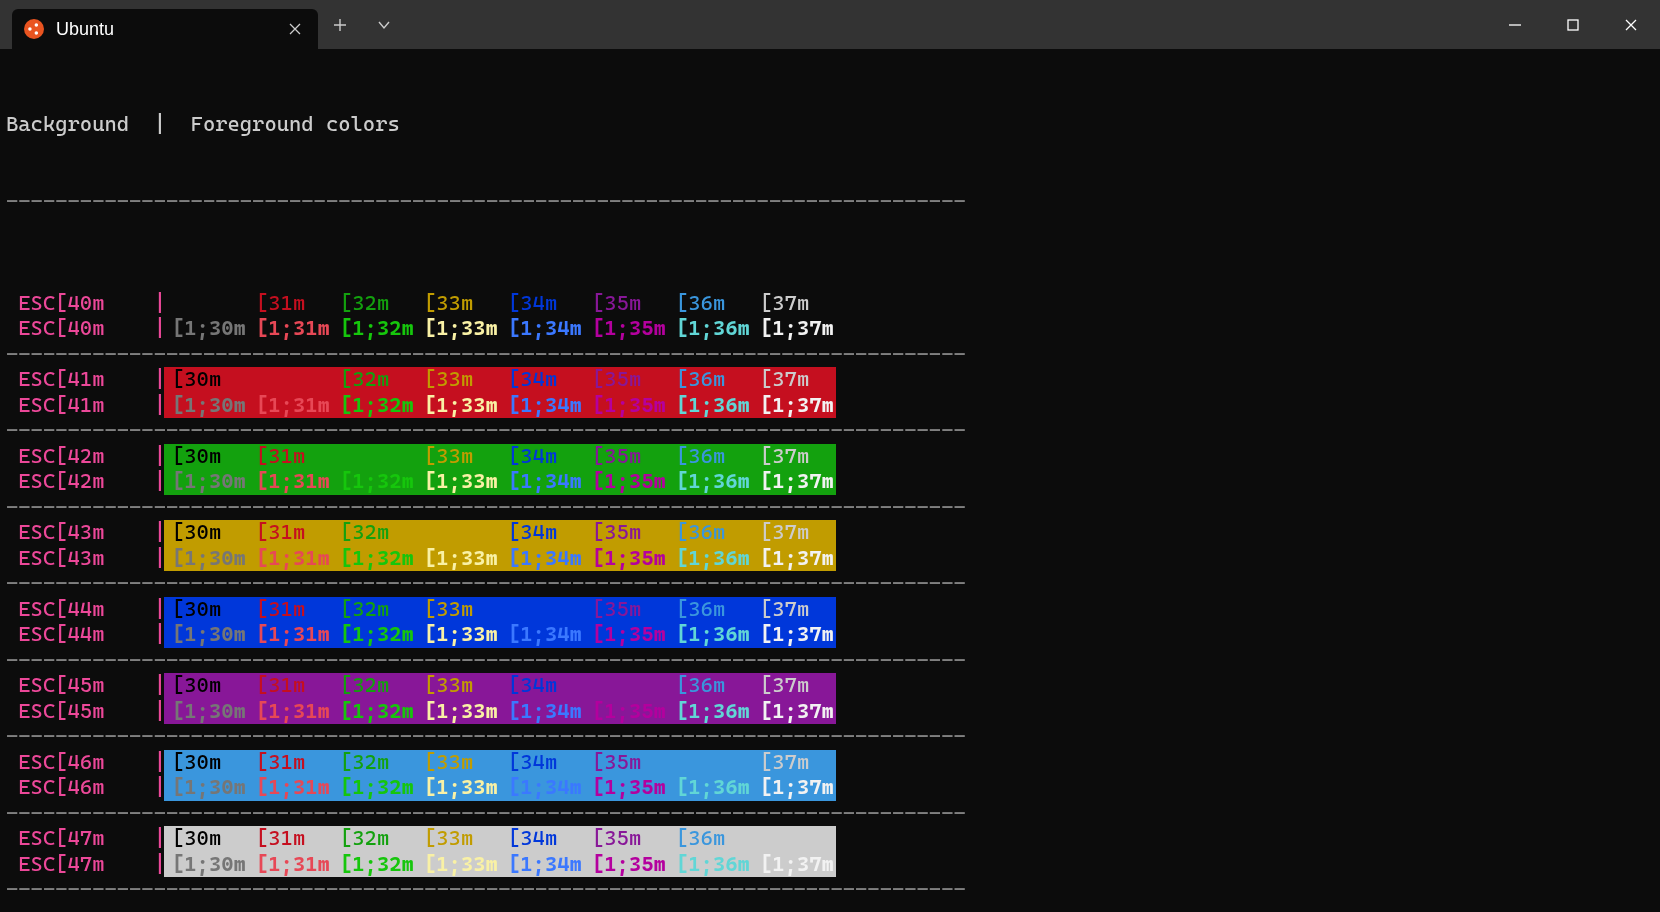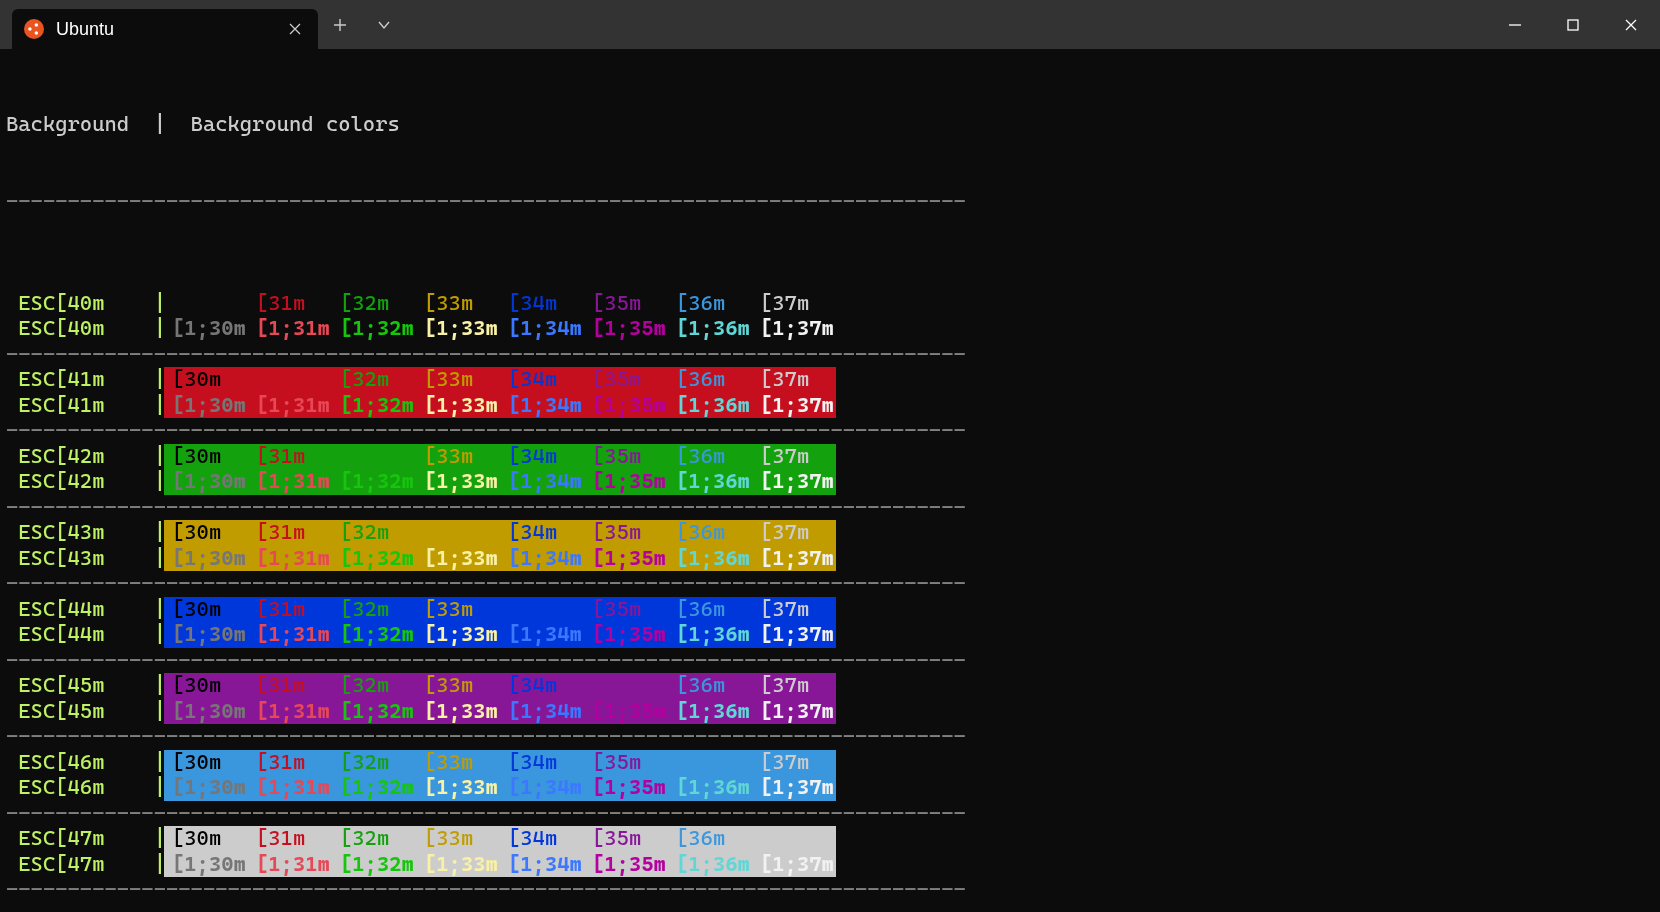--- a/index.html
+++ b/index.html
@@ -101,21 +101,21 @@
   }
   .header-line span { display:inline-block;margin-top:6px; }
   .sep { color: #808080; letter-spacing: 0; }
 
   .row {
     display: flex;
     align-items: stretch;
   }
   .row .label {
     width: 158px;
-    color: #bef264;
+    color: #ec4899;
   }
   .row .bar {
     display: flex;
   }
   .cell {
     width: 84px;
     padding-left: 0;
   }
   .cell span { padding-left: 8px; }
 </style>
@@ -164,19 +164,19 @@
       </svg>
   </div>
   <div class="win-btn">
     <svg viewBox="0 0 14 14">
         <path d="M2 2 L12 12 M12 2 L2 12" stroke="#ffffff" stroke-width="1.3"></path>
       </svg>
   </div>
 </div>
 
 <div class="terminal">
-  <div class="header-line"><span>Background</span>  <span>|</span>  <span>Background colors</span></div>
+  <div class="header-line"><span>Background</span>  <span>|</span>  <span>Foreground colors</span></div>
   <div class="sep">------------------------------------------------------------------------------</div>
 
   <div id="color-table"><div class="row"><div class="label"> ESC[40m    |  </div><div class="bar" style="background: rgb(12, 12, 12);"><div class="cell"><span style="color: rgb(0, 0, 0);"></span></div><div class="cell"><span style="color: rgb(197, 15, 31);">[31m</span></div><div class="cell"><span style="color: rgb(19, 161, 14);">[32m</span></div><div class="cell"><span style="color: rgb(193, 156, 0);">[33m</span></div><div class="cell"><span style="color: rgb(0, 55, 218);">[34m</span></div><div class="cell"><span style="color: rgb(136, 23, 152);">[35m</span></div><div class="cell"><span style="color: rgb(58, 150, 221);">[36m</span></div><div class="cell"><span style="color: rgb(204, 204, 204);">[37m</span></div></div></div><div class="row"><div class="label"> ESC[40m    |  </div><div class="bar" style="background: rgb(12, 12, 12);"><div class="cell"><span style="color: rgb(118, 118, 118); font-weight: bold;">[1;30m</span></div><div class="cell"><span style="color: rgb(231, 72, 86); font-weight: bold;">[1;31m</span></div><div class="cell"><span style="color: rgb(22, 198, 12); font-weight: bold;">[1;32m</span></div><div class="cell"><span style="color: rgb(249, 241, 165); font-weight: bold;">[1;33m</span></div><div class="cell"><span style="color: rgb(59, 120, 255); font-weight: bold;">[1;34m</span></div><div class="cell"><span style="color: rgb(180, 0, 158); font-weight: bold;">[1;35m</span></div><div class="cell"><span style="color: rgb(97, 214, 214); font-weight: bold;">[1;36m</span></div><div class="cell"><span style="color: rgb(242, 242, 242); font-weight: bold;">[1;37m</span></div></div></div><div class="sep">------------------------------------------------------------------------------</div><div class="row"><div class="label"> ESC[41m    |  </div><div class="bar" style="background: rgb(197, 15, 31);"><div class="cell"><span style="color: rgb(0, 0, 0);">[30m</span></div><div class="cell"><span style="color: rgb(197, 15, 31);"></span></div><div class="cell"><span style="color: rgb(19, 161, 14);">[32m</span></div><div class="cell"><span style="color: rgb(193, 156, 0);">[33m</span></div><div class="cell"><span style="color: rgb(0, 55, 218);">[34m</span></div><div class="cell"><span style="color: rgb(136, 23, 152);">[35m</span></div><div class="cell"><span style="color: rgb(58, 150, 221);">[36m</span></div><div class="cell"><span style="color: rgb(204, 204, 204);">[37m</span></div></div></div><div class="row"><div class="label"> ESC[41m    |  </div><div class="bar" style="background: rgb(197, 15, 31);"><div class="cell"><span style="color: rgb(118, 118, 118); font-weight: bold;">[1;30m</span></div><div class="cell"><span style="color: rgb(231, 72, 86); font-weight: bold;">[1;31m</span></div><div class="cell"><span style="color: rgb(22, 198, 12); font-weight: bold;">[1;32m</span></div><div class="cell"><span style="color: rgb(249, 241, 165); font-weight: bold;">[1;33m</span></div><div class="cell"><span style="color: rgb(59, 120, 255); font-weight: bold;">[1;34m</span></div><div class="cell"><span style="color: rgb(180, 0, 158); font-weight: bold;">[1;35m</span></div><div class="cell"><span style="color: rgb(97, 214, 214); font-weight: bold;">[1;36m</span></div><div class="cell"><span style="color: rgb(242, 242, 242); font-weight: bold;">[1;37m</span></div></div></div><div class="sep">------------------------------------------------------------------------------</div><div class="row"><div class="label"> ESC[42m    |  </div><div class="bar" style="background: rgb(19, 161, 14);"><div class="cell"><span style="color: rgb(0, 0, 0);">[30m</span></div><div class="cell"><span style="color: rgb(197, 15, 31);">[31m</span></div><div class="cell"><span style="color: rgb(19, 161, 14);"></span></div><div class="cell"><span style="color: rgb(193, 156, 0);">[33m</span></div><div class="cell"><span style="color: rgb(0, 55, 218);">[34m</span></div><div class="cell"><span style="color: rgb(136, 23, 152);">[35m</span></div><div class="cell"><span style="color: rgb(58, 150, 221);">[36m</span></div><div class="cell"><span style="color: rgb(204, 204, 204);">[37m</span></div></div></div><div class="row"><div class="label"> ESC[42m    |  </div><div class="bar" style="background: rgb(19, 161, 14);"><div class="cell"><span style="color: rgb(118, 118, 118); font-weight: bold;">[1;30m</span></div><div class="cell"><span style="color: rgb(231, 72, 86); font-weight: bold;">[1;31m</span></div><div class="cell"><span style="color: rgb(22, 198, 12); font-weight: bold;">[1;32m</span></div><div class="cell"><span style="color: rgb(249, 241, 165); font-weight: bold;">[1;33m</span></div><div class="cell"><span style="color: rgb(59, 120, 255); font-weight: bold;">[1;34m</span></div><div class="cell"><span style="color: rgb(180, 0, 158); font-weight: bold;">[1;35m</span></div><div class="cell"><span style="color: rgb(97, 214, 214); font-weight: bold;">[1;36m</span></div><div class="cell"><span style="color: rgb(242, 242, 242); font-weight: bold;">[1;37m</span></div></div></div><div class="sep">------------------------------------------------------------------------------</div><div class="row"><div class="label"> ESC[43m    |  </div><div class="bar" style="background: rgb(193, 156, 0);"><div class="cell"><span style="color: rgb(0, 0, 0);">[30m</span></div><div class="cell"><span style="color: rgb(197, 15, 31);">[31m</span></div><div class="cell"><span style="color: rgb(19, 161, 14);">[32m</span></div><div class="cell"><span style="color: rgb(193, 156, 0);"></span></div><div class="cell"><span style="color: rgb(0, 55, 218);">[34m</span></div><div class="cell"><span style="color: rgb(136, 23, 152);">[35m</span></div><div class="cell"><span style="color: rgb(58, 150, 221);">[36m</span></div><div class="cell"><span style="color: rgb(204, 204, 204);">[37m</span></div></div></div><div class="row"><div class="label"> ESC[43m    |  </div><div class="bar" style="background: rgb(193, 156, 0);"><div class="cell"><span style="color: rgb(118, 118, 118); font-weight: bold;">[1;30m</span></div><div class="cell"><span style="color: rgb(231, 72, 86); font-weight: bold;">[1;31m</span></div><div class="cell"><span style="color: rgb(22, 198, 12); font-weight: bold;">[1;32m</span></div><div class="cell"><span style="color: rgb(249, 241, 165); font-weight: bold;">[1;33m</span></div><div class="cell"><span style="color: rgb(59, 120, 255); font-weight: bold;">[1;34m</span></div><div class="cell"><span style="color: rgb(180, 0, 158); font-weight: bold;">[1;35m</span></div><div class="cell"><span style="color: rgb(97, 214, 214); font-weight: bold;">[1;36m</span></div><div class="cell"><span style="color: rgb(242, 242, 242); font-weight: bold;">[1;37m</span></div></div></div><div class="sep">------------------------------------------------------------------------------</div><div class="row"><div class="label"> ESC[44m    |  </div><div class="bar" style="background: rgb(0, 55, 218);"><div class="cell"><span style="color: rgb(0, 0, 0);">[30m</span></div><div class="cell"><span style="color: rgb(197, 15, 31);">[31m</span></div><div class="cell"><span style="color: rgb(19, 161, 14);">[32m</span></div><div class="cell"><span style="color: rgb(193, 156, 0);">[33m</span></div><div class="cell"><span style="color: rgb(0, 55, 218);"></span></div><div class="cell"><span style="color: rgb(136, 23, 152);">[35m</span></div><div class="cell"><span style="color: rgb(58, 150, 221);">[36m</span></div><div class="cell"><span style="color: rgb(204, 204, 204);">[37m</span></div></div></div><div class="row"><div class="label"> ESC[44m    |  </div><div class="bar" style="background: rgb(0, 55, 218);"><div class="cell"><span style="color: rgb(118, 118, 118); font-weight: bold;">[1;30m</span></div><div class="cell"><span style="color: rgb(231, 72, 86); font-weight: bold;">[1;31m</span></div><div class="cell"><span style="color: rgb(22, 198, 12); font-weight: bold;">[1;32m</span></div><div class="cell"><span style="color: rgb(249, 241, 165); font-weight: bold;">[1;33m</span></div><div class="cell"><span style="color: rgb(59, 120, 255); font-weight: bold;">[1;34m</span></div><div class="cell"><span style="color: rgb(180, 0, 158); font-weight: bold;">[1;35m</span></div><div class="cell"><span style="color: rgb(97, 214, 214); font-weight: bold;">[1;36m</span></div><div class="cell"><span style="color: rgb(242, 242, 242); font-weight: bold;">[1;37m</span></div></div></div><div class="sep">------------------------------------------------------------------------------</div><div class="row"><div class="label"> ESC[45m    |  </div><div class="bar" style="background: rgb(136, 23, 152);"><div class="cell"><span style="color: rgb(0, 0, 0);">[30m</span></div><div class="cell"><span style="color: rgb(197, 15, 31);">[31m</span></div><div class="cell"><span style="color: rgb(19, 161, 14);">[32m</span></div><div class="cell"><span style="color: rgb(193, 156, 0);">[33m</span></div><div class="cell"><span style="color: rgb(0, 55, 218);">[34m</span></div><div class="cell"><span style="color: rgb(136, 23, 152);"></span></div><div class="cell"><span style="color: rgb(58, 150, 221);">[36m</span></div><div class="cell"><span style="color: rgb(204, 204, 204);">[37m</span></div></div></div><div class="row"><div class="label"> ESC[45m    |  </div><div class="bar" style="background: rgb(136, 23, 152);"><div class="cell"><span style="color: rgb(118, 118, 118); font-weight: bold;">[1;30m</span></div><div class="cell"><span style="color: rgb(231, 72, 86); font-weight: bold;">[1;31m</span></div><div class="cell"><span style="color: rgb(22, 198, 12); font-weight: bold;">[1;32m</span></div><div class="cell"><span style="color: rgb(249, 241, 165); font-weight: bold;">[1;33m</span></div><div class="cell"><span style="color: rgb(59, 120, 255); font-weight: bold;">[1;34m</span></div><div class="cell"><span style="color: rgb(180, 0, 158); font-weight: bold;">[1;35m</span></div><div class="cell"><span style="color: rgb(97, 214, 214); font-weight: bold;">[1;36m</span></div><div class="cell"><span style="color: rgb(242, 242, 242); font-weight: bold;">[1;37m</span></div></div></div><div class="sep">------------------------------------------------------------------------------</div><div class="row"><div class="label"> ESC[46m    |  </div><div class="bar" style="background: rgb(58, 150, 221);"><div class="cell"><span style="color: rgb(0, 0, 0);">[30m</span></div><div class="cell"><span style="color: rgb(197, 15, 31);">[31m</span></div><div class="cell"><span style="color: rgb(19, 161, 14);">[32m</span></div><div class="cell"><span style="color: rgb(193, 156, 0);">[33m</span></div><div class="cell"><span style="color: rgb(0, 55, 218);">[34m</span></div><div class="cell"><span style="color: rgb(136, 23, 152);">[35m</span></div><div class="cell"><span style="color: rgb(58, 150, 221);"></span></div><div class="cell"><span style="color: rgb(204, 204, 204);">[37m</span></div></div></div><div class="row"><div class="label"> ESC[46m    |  </div><div class="bar" style="background: rgb(58, 150, 221);"><div class="cell"><span style="color: rgb(118, 118, 118); font-weight: bold;">[1;30m</span></div><div class="cell"><span style="color: rgb(231, 72, 86); font-weight: bold;">[1;31m</span></div><div class="cell"><span style="color: rgb(22, 198, 12); font-weight: bold;">[1;32m</span></div><div class="cell"><span style="color: rgb(249, 241, 165); font-weight: bold;">[1;33m</span></div><div class="cell"><span style="color: rgb(59, 120, 255); font-weight: bold;">[1;34m</span></div><div class="cell"><span style="color: rgb(180, 0, 158); font-weight: bold;">[1;35m</span></div><div class="cell"><span style="color: rgb(97, 214, 214); font-weight: bold;">[1;36m</span></div><div class="cell"><span style="color: rgb(242, 242, 242); font-weight: bold;">[1;37m</span></div></div></div><div class="sep">------------------------------------------------------------------------------</div><div class="row"><div class="label"> ESC[47m    |  </div><div class="bar" style="background: rgb(204, 204, 204);"><div class="cell"><span style="color: rgb(0, 0, 0);">[30m</span></div><div class="cell"><span style="color: rgb(197, 15, 31);">[31m</span></div><div class="cell"><span style="color: rgb(19, 161, 14);">[32m</span></div><div class="cell"><span style="color: rgb(193, 156, 0);">[33m</span></div><div class="cell"><span style="color: rgb(0, 55, 218);">[34m</span></div><div class="cell"><span style="color: rgb(136, 23, 152);">[35m</span></div><div class="cell"><span style="color: rgb(58, 150, 221);">[36m</span></div><div class="cell"><span style="color: rgb(204, 204, 204);"></span></div></div></div><div class="row"><div class="label"> ESC[47m    |  </div><div class="bar" style="background: rgb(204, 204, 204);"><div class="cell"><span style="color: rgb(118, 118, 118); font-weight: bold;">[1;30m</span></div><div class="cell"><span style="color: rgb(231, 72, 86); font-weight: bold;">[1;31m</span></div><div class="cell"><span style="color: rgb(22, 198, 12); font-weight: bold;">[1;32m</span></div><div class="cell"><span style="color: rgb(249, 241, 165); font-weight: bold;">[1;33m</span></div><div class="cell"><span style="color: rgb(59, 120, 255); font-weight: bold;">[1;34m</span></div><div class="cell"><span style="color: rgb(180, 0, 158); font-weight: bold;">[1;35m</span></div><div class="cell"><span style="color: rgb(97, 214, 214); font-weight: bold;">[1;36m</span></div><div class="cell"><span style="color: rgb(242, 242, 242); font-weight: bold;">[1;37m</span></div></div></div><div class="sep">------------------------------------------------------------------------------</div></div>
 
   
 </div>
 
 </body></html>

